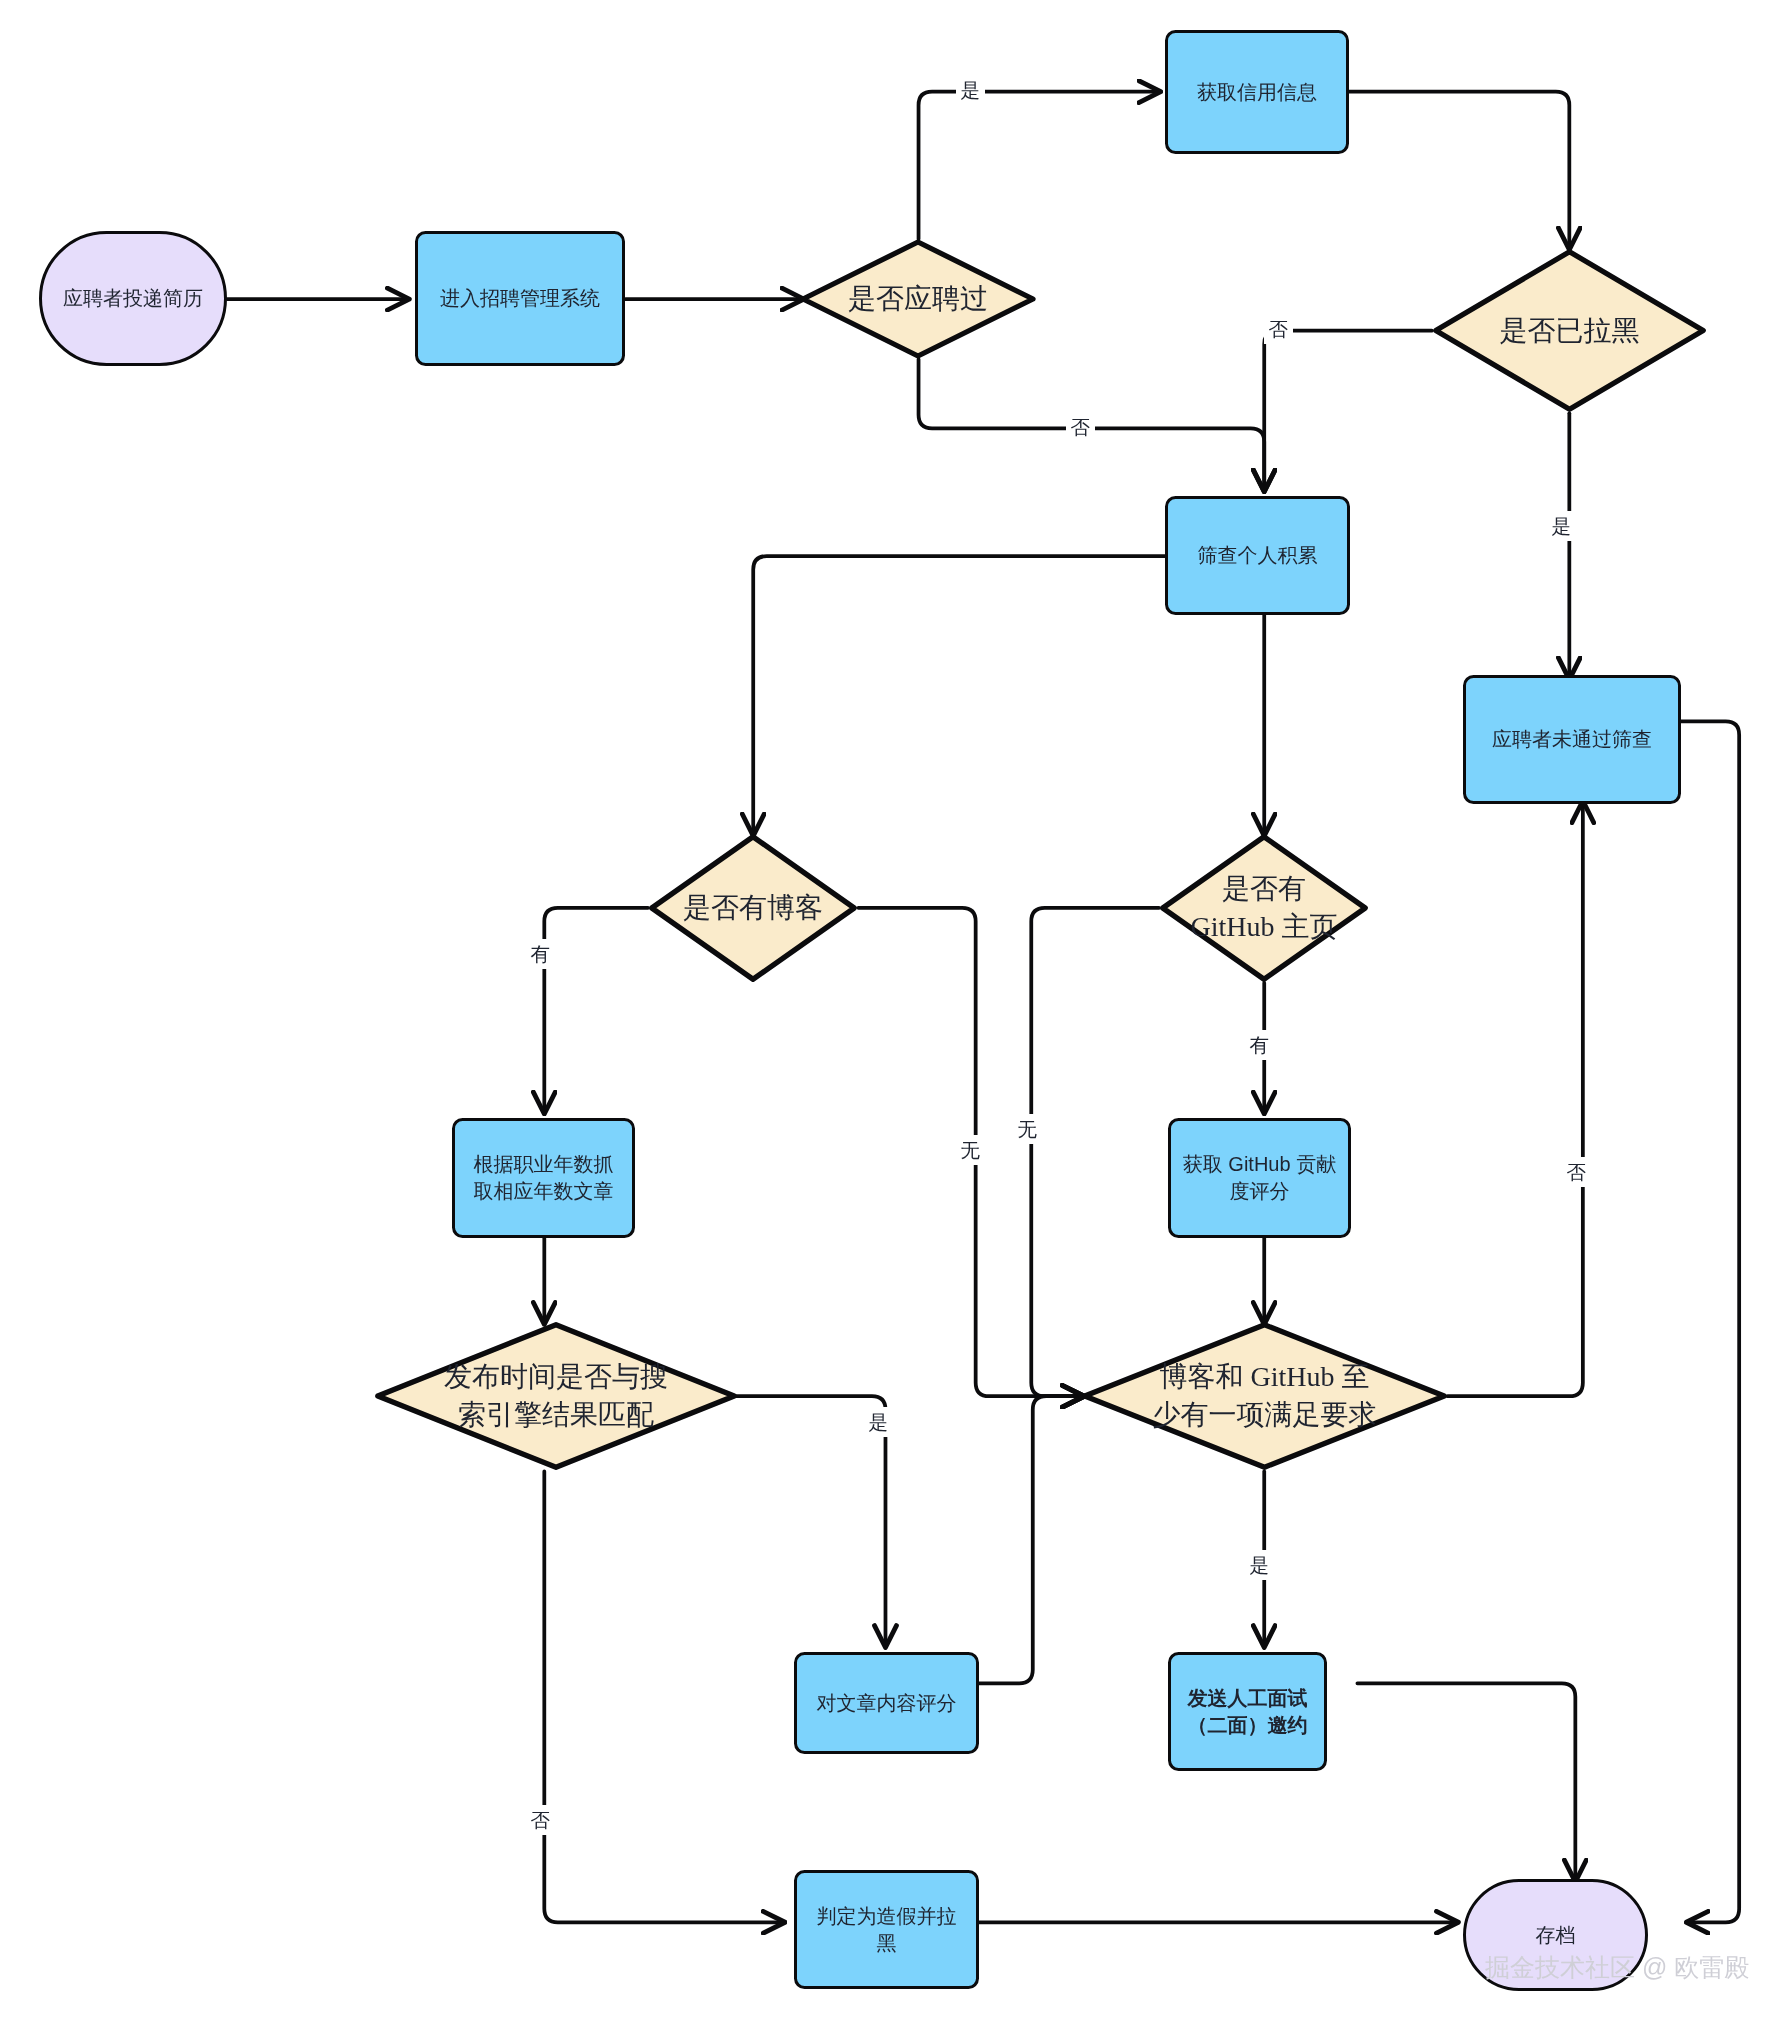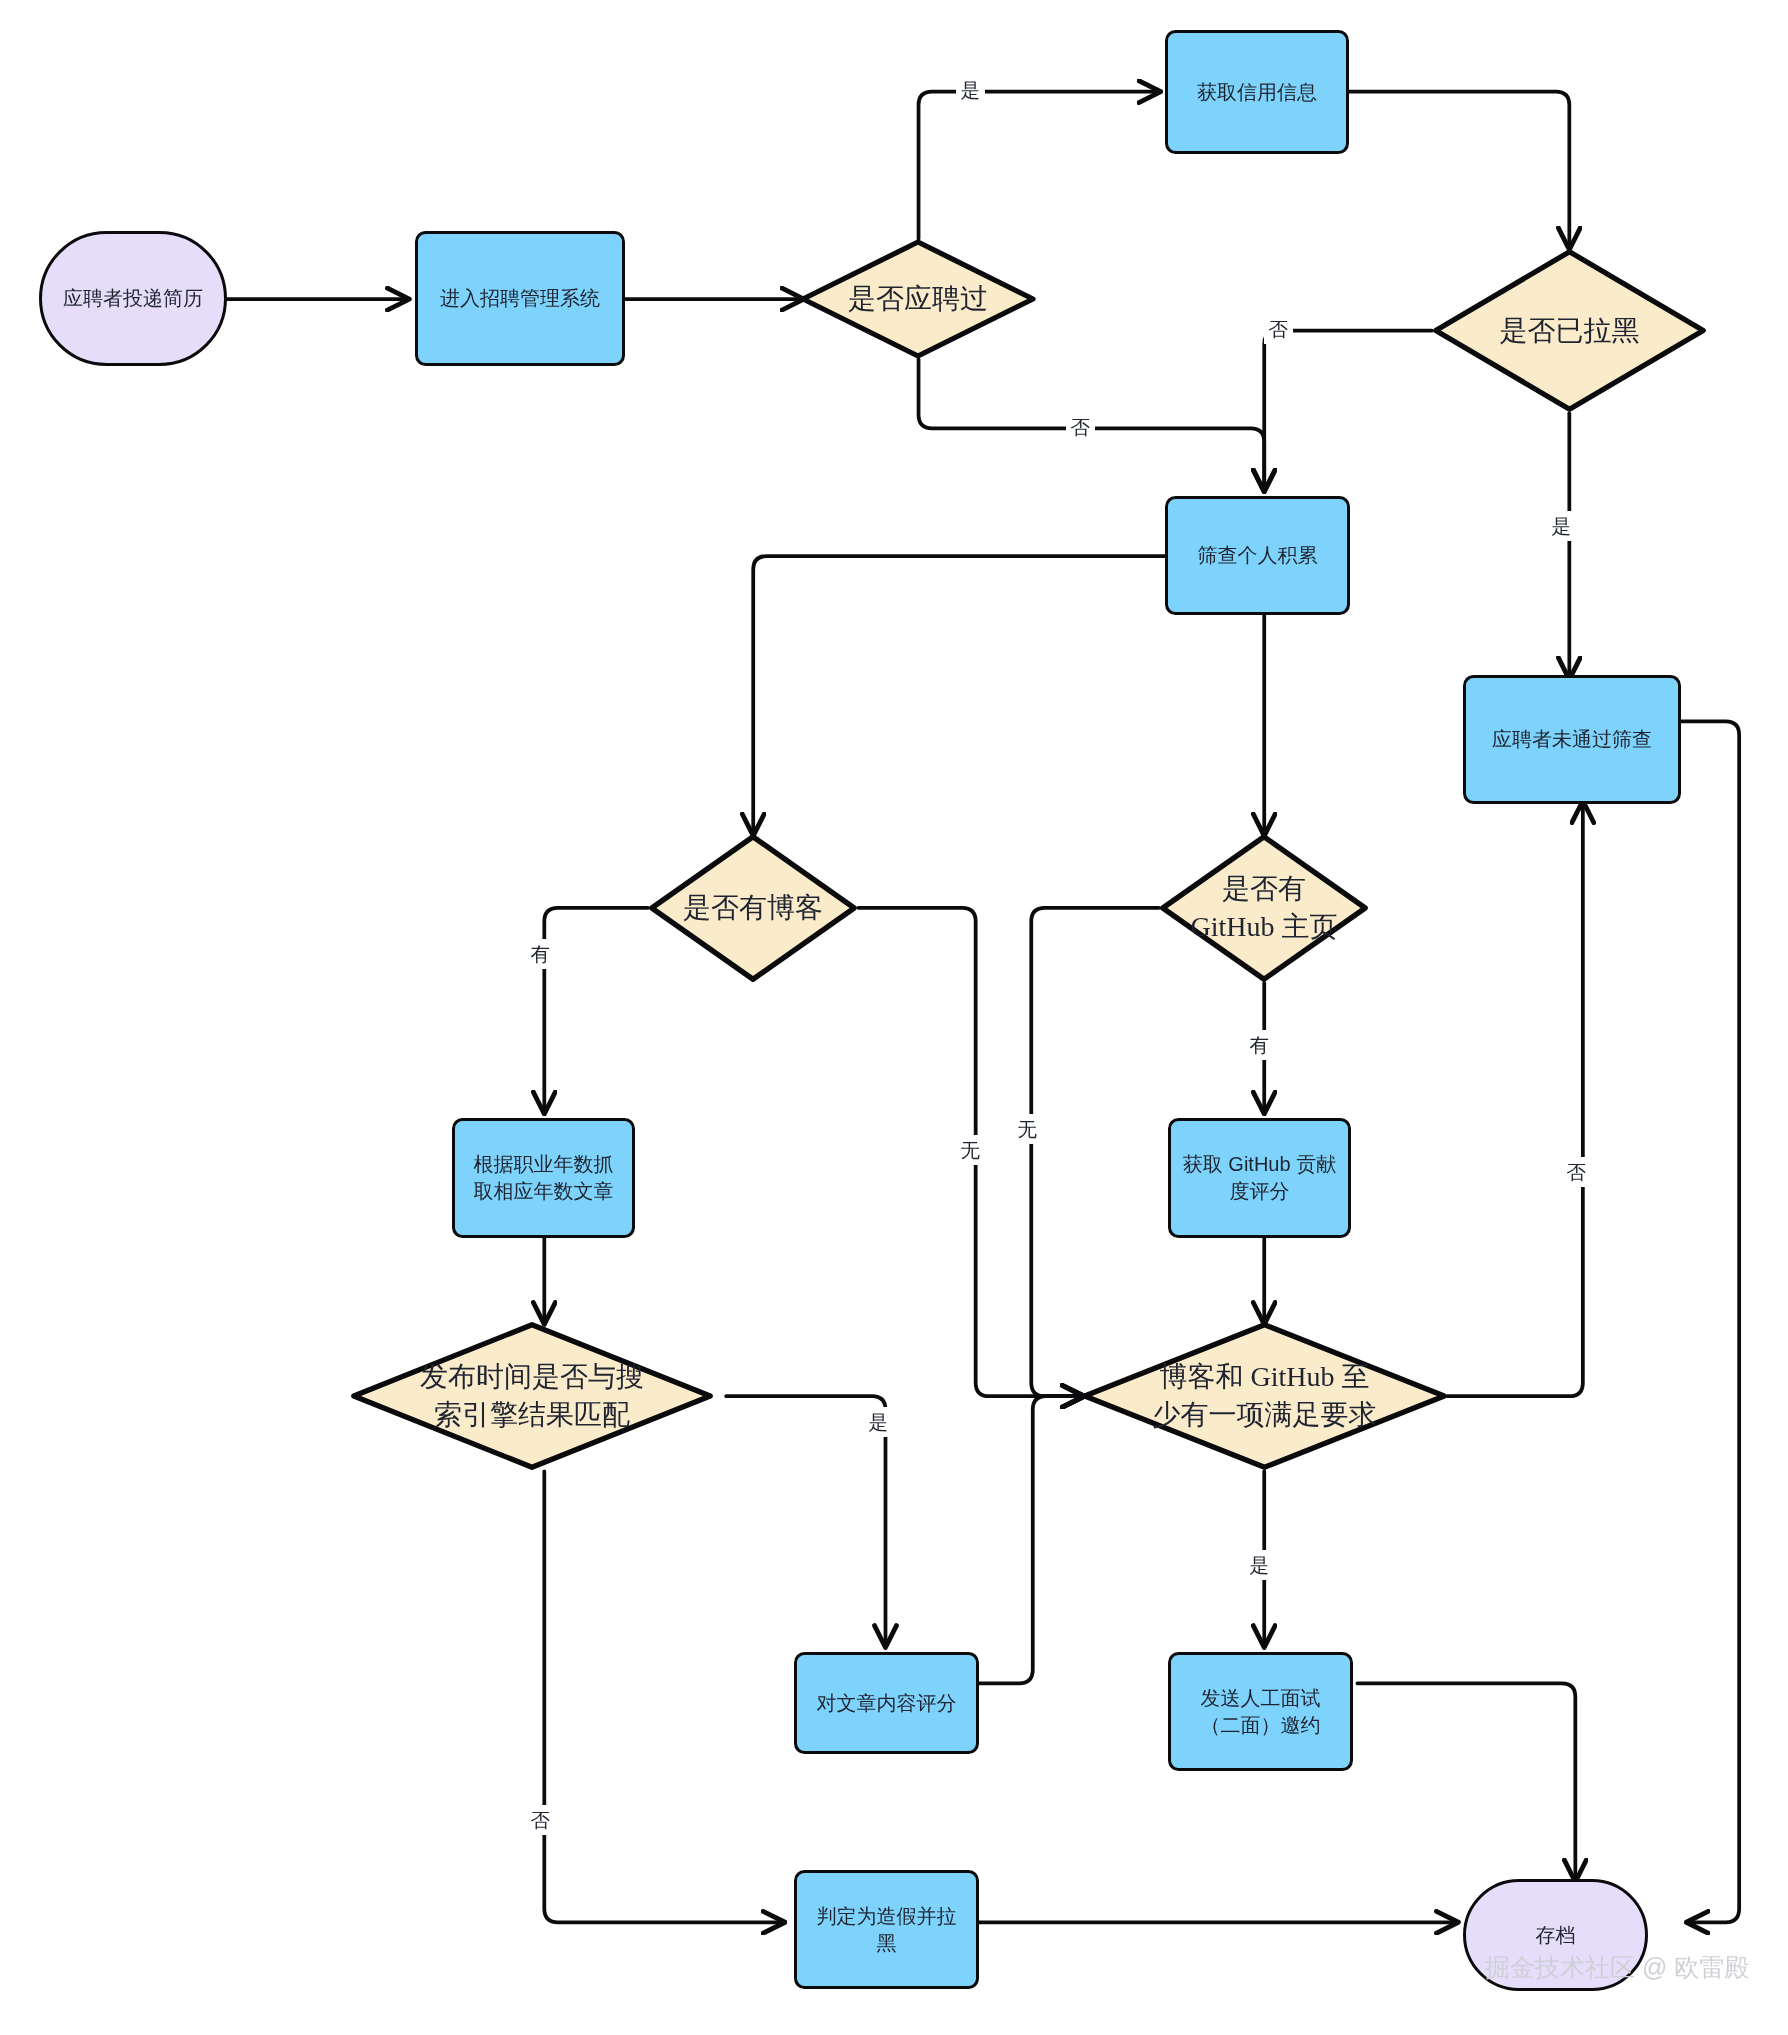--- a/index.html
+++ b/index.html
@@ -200,41 +200,41 @@
   <div class="node n-process" style="left:452px; top:1118px; width:183px; height:120px;">
     <span class="label">根据职业年数抓
 取相应年数文章</span>
   </div>
 
   <div class="node n-process" style="left:1168px; top:1118px; width:183px; height:120px;">
     <span class="label">获取 GitHub 贡献
 度评分</span>
   </div>
 
-  <div class="node n-decision" style="left:350px; top:1321px; width:364px; height:150px;">
+  <div class="node n-decision" style="left:374px; top:1321px; width:364px; height:150px;">
     <svg class="dia" viewBox="0 0 484 200" preserveAspectRatio="none">
       <polygon points="242,5 479,100 242,195 5,100" fill="#faebcb" stroke="#0b0b0d" stroke-width="7" stroke-linejoin="round"></polygon>
     </svg>
     <span class="label">发布时间是否与搜
 索引擎结果匹配</span>
   </div>
 
   <div class="node n-decision" style="left:1081px; top:1321px; width:367px; height:150px;">
     <svg class="dia" viewBox="0 0 488 200" preserveAspectRatio="none">
       <polygon points="244,5 483,100 244,195 5,100" fill="#faebcb" stroke="#0b0b0d" stroke-width="7" stroke-linejoin="round"></polygon>
     </svg>
     <span class="label">博客和 GitHub 至
 少有一项满足要求</span>
   </div>
 
   <div class="node n-process" style="left:794px; top:1652px; width:185px; height:102px;">
     <span class="label">对文章内容评分</span>
   </div>
 
-  <div class="node n-process" style="left:1168px; top:1652px; width:185px; height:119px;">
+  <div class="node n-process" style="left:1168px; top:1652px; width:159px; height:119px;font-weight:bold;">
     <span class="label">发送人工面试
 （二面）邀约</span>
   </div>
 
   <div class="node n-process" style="left:794px; top:1870px; width:185px; height:119px;">
     <span class="label">判定为造假并拉
 黑</span>
   </div>
 
   <div class="node n-terminator" style="left:1463px; top:1879px; width:185px; height:112px;">

